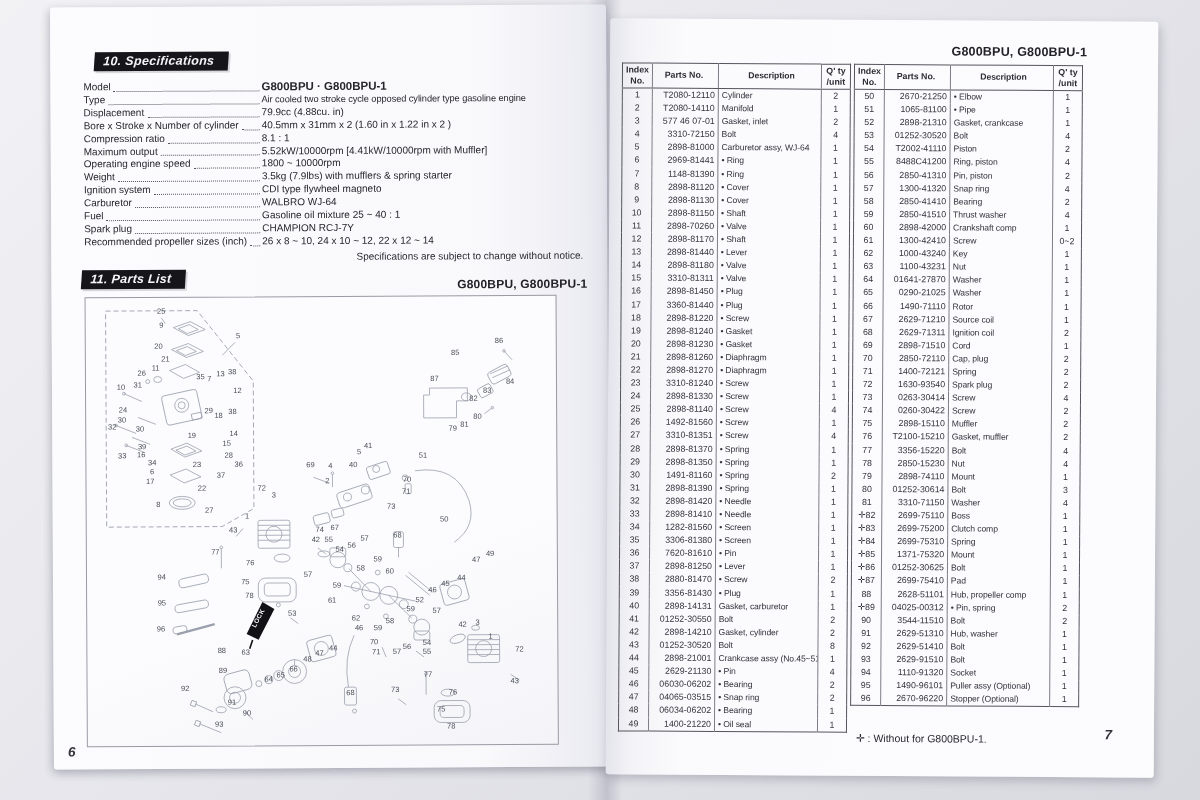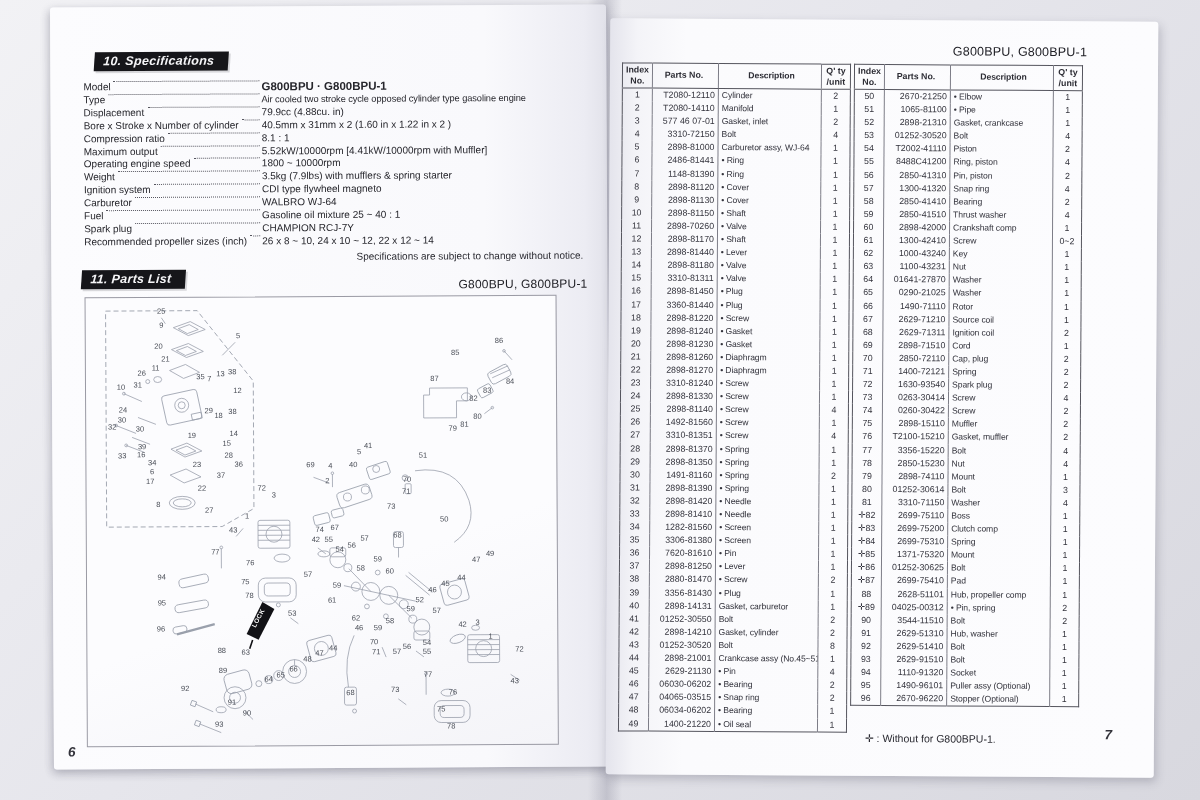--- a/index.html
+++ b/index.html
@@ -28,27 +28,27 @@
     pointer-events:none;
   }
   .section-header {
     position:absolute; background:#16161a; color:#f6f6f8;
     font-style:italic; font-weight:bold; font-size:12.5px;
     padding:2px 14px 3px 9px; transform:skewX(-4deg);
     letter-spacing:.3px; box-shadow:2px 2px 0 rgba(20,20,25,.15);
   }
   .sec10 { left:44px; top:45px; }
   .sec11 { left:30px; top:263px; }
-  .model-title { position:absolute; font-weight:normal; font-size:12px; letter-spacing:.2px; color:#222228; }
+  .model-title { position:absolute; font-weight:bold; font-size:12px; letter-spacing:.2px; color:#222228; }
   .model-title-left  { right:20px; top:272px; }
   .model-title-right { right:71px; top:24px; font-size:12.5px; }
   
   .specs { position:absolute; left:33px; top:74px; width:513px; }
   .spec-row { display:grid; grid-template-columns:177px 1fr; line-height:12.9px; font-size:10px; color:#26262c; }
-  .spec-label-wrap { display:flex; align-items:flex-start; min-width:0; }
+  .spec-label-wrap { display:flex; align-items:flex-end; min-width:0; }
   .spec-label { white-space:nowrap; }
   .dots { flex:1; border-bottom:1.4px dotted #55555e; margin:0 1px 2px 3px; min-width:8px; }
   .spec-val { white-space:nowrap; padding-left:1px; }
   .val-bold { font-weight:bold; font-size:11.5px; }
   .val-small { font-size:9.3px; letter-spacing:-.1px; }
   .spec-note { margin-top:3px; text-align:right; padding-right:14px; font-size:10px; color:#2a2a31; }
   
   .diagram-box {
     position:absolute; left:33px; top:290px; width:472px; height:450px;
     border:1px solid #9a9aa4; background:linear-gradient(160deg,#fcfcfe 60%,#f4f4f8 100%);
@@ -66,21 +66,21 @@
   table.parts-table { border:1.4px solid #55555e; }
   table.parts-table thead th {
     font-size:8.8px; font-weight:bold; color:#2c2c34; text-align:center;
     line-height:10.5px; padding:1px 0 2px; border-bottom:1.4px solid #55555e;
   }
   table.parts-table td { font-size:8.8px; color:#33333c; line-height:13.1px; height:13.1px; white-space:nowrap; }
   .c-idx  { width:30px; text-align:center; }
   .c-part { width:66px; text-align:right; padding-right:3px !important; }
   .c-desc { width:103px; text-align:left; padding-left:3px !important; font-size:8.6px !important; letter-spacing:-.1px; overflow:hidden; }
   .c-qty  { width:29px; text-align:center; }
-  .footnote { position:absolute; left:259px; top:712px; font-size:10.5px; color:#2a2a31; }
+  .footnote { position:absolute; left:250px; top:712px; font-size:10.5px; color:#2a2a31; }
 </style>
 </head>
 <body>
 
 <div class="spine"></div>
 
 <div class="page page-left">
   <div class="section-header sec10">10.  Specifications</div>
 
   <div class="specs" id="specs-list">
@@ -507,21 +507,21 @@
               <td class="c-qty">4</td>
             </tr>
             <tr>
               <td class="c-idx">5</td>
               <td class="c-part">2898-81000</td>
               <td class="c-desc">Carburetor assy, WJ-64</td>
               <td class="c-qty">1</td>
             </tr>
             <tr>
               <td class="c-idx">6</td>
-              <td class="c-part">2486-81441</td>
+              <td class="c-part">2969-81441</td>
               <td class="c-desc">• Ring</td>
               <td class="c-qty">1</td>
             </tr>
             <tr>
               <td class="c-idx">7</td>
               <td class="c-part">1148-81390</td>
               <td class="c-desc">• Ring</td>
               <td class="c-qty">1</td>
             </tr>
             <tr>

